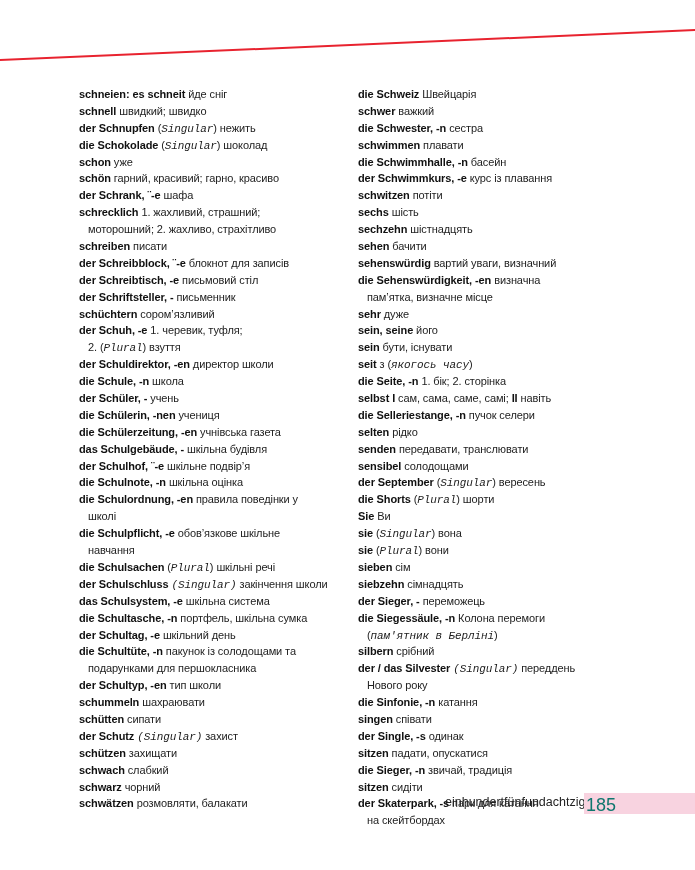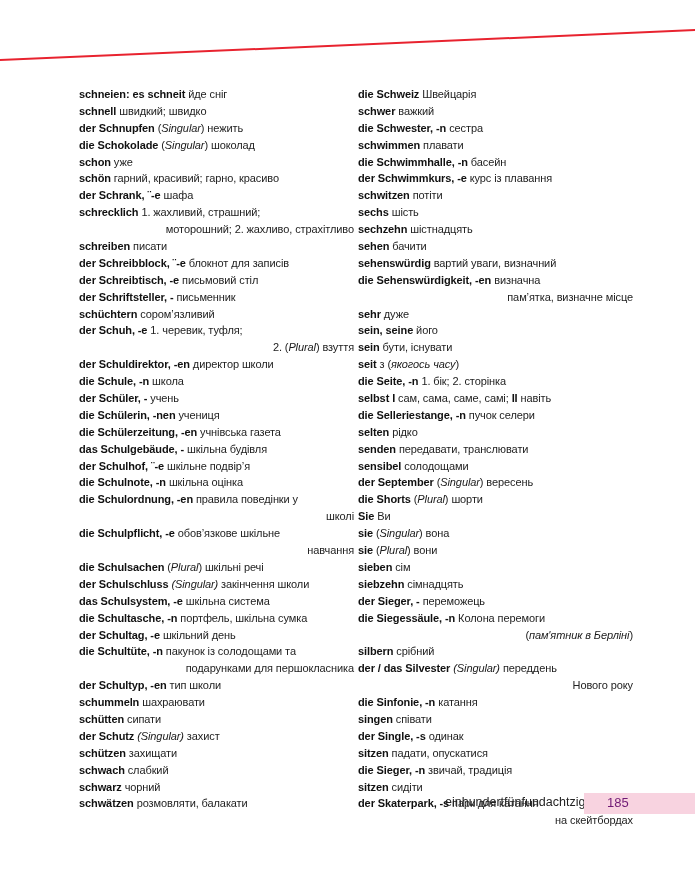--- a/index.html
+++ b/index.html
@@ -11,33 +11,33 @@
     position: absolute; left: -5px; top: 44px; width: 710px; height: 2px;
     background: #e8232f; transform: rotate(-2.47deg); transform-origin: center;
   }
   .col {
     position: absolute; top: 86px; width: 275px;
     font-size: 11px; line-height: 16.9px; letter-spacing: -0.1px;
   }
   .col-left { left: 79px; }
   .col-right { left: 358px; }
   .line { white-space: nowrap; height: 16.9px; }
-  .cont { padding-left: 9px; text-align: right; }
+  .cont { padding-left: 9px; }
   .hw { font-weight: bold; color: #111; }
-  .it { font-style: italic; }
+  .it { font-style: italic; font-family: Liberation Mono, monospace; }
   .tr { color: #222; }
   .footer-word {
     position: absolute; top: 795px; left: 433px; font-size: 12.5px; color: #222; margin-left: 12px;
   }
   .page-box {
     position: absolute; left: 584px; top: 793px; width: 111px; height: 21px;
     background: #f8d3e0;
   }
   .page-num {
-    position: absolute; left: 23px; top: 2px; font-size: 13px; color: #701a75;
+    position: absolute; left: 2px; top: 2px; font-size: 18px; color: #0f766e;
   }
 </style>
 </head>
 <body>
 
 <div class="red-rule"></div>
 
 <div class="col col-left">
     <div class="line"><span class="hw">schneien: es schneit</span><span class="tr"> йде сніг</span></div>
     <div class="line"><span class="hw">schnell</span><span class="tr"> швидкий; швидко</span></div>

